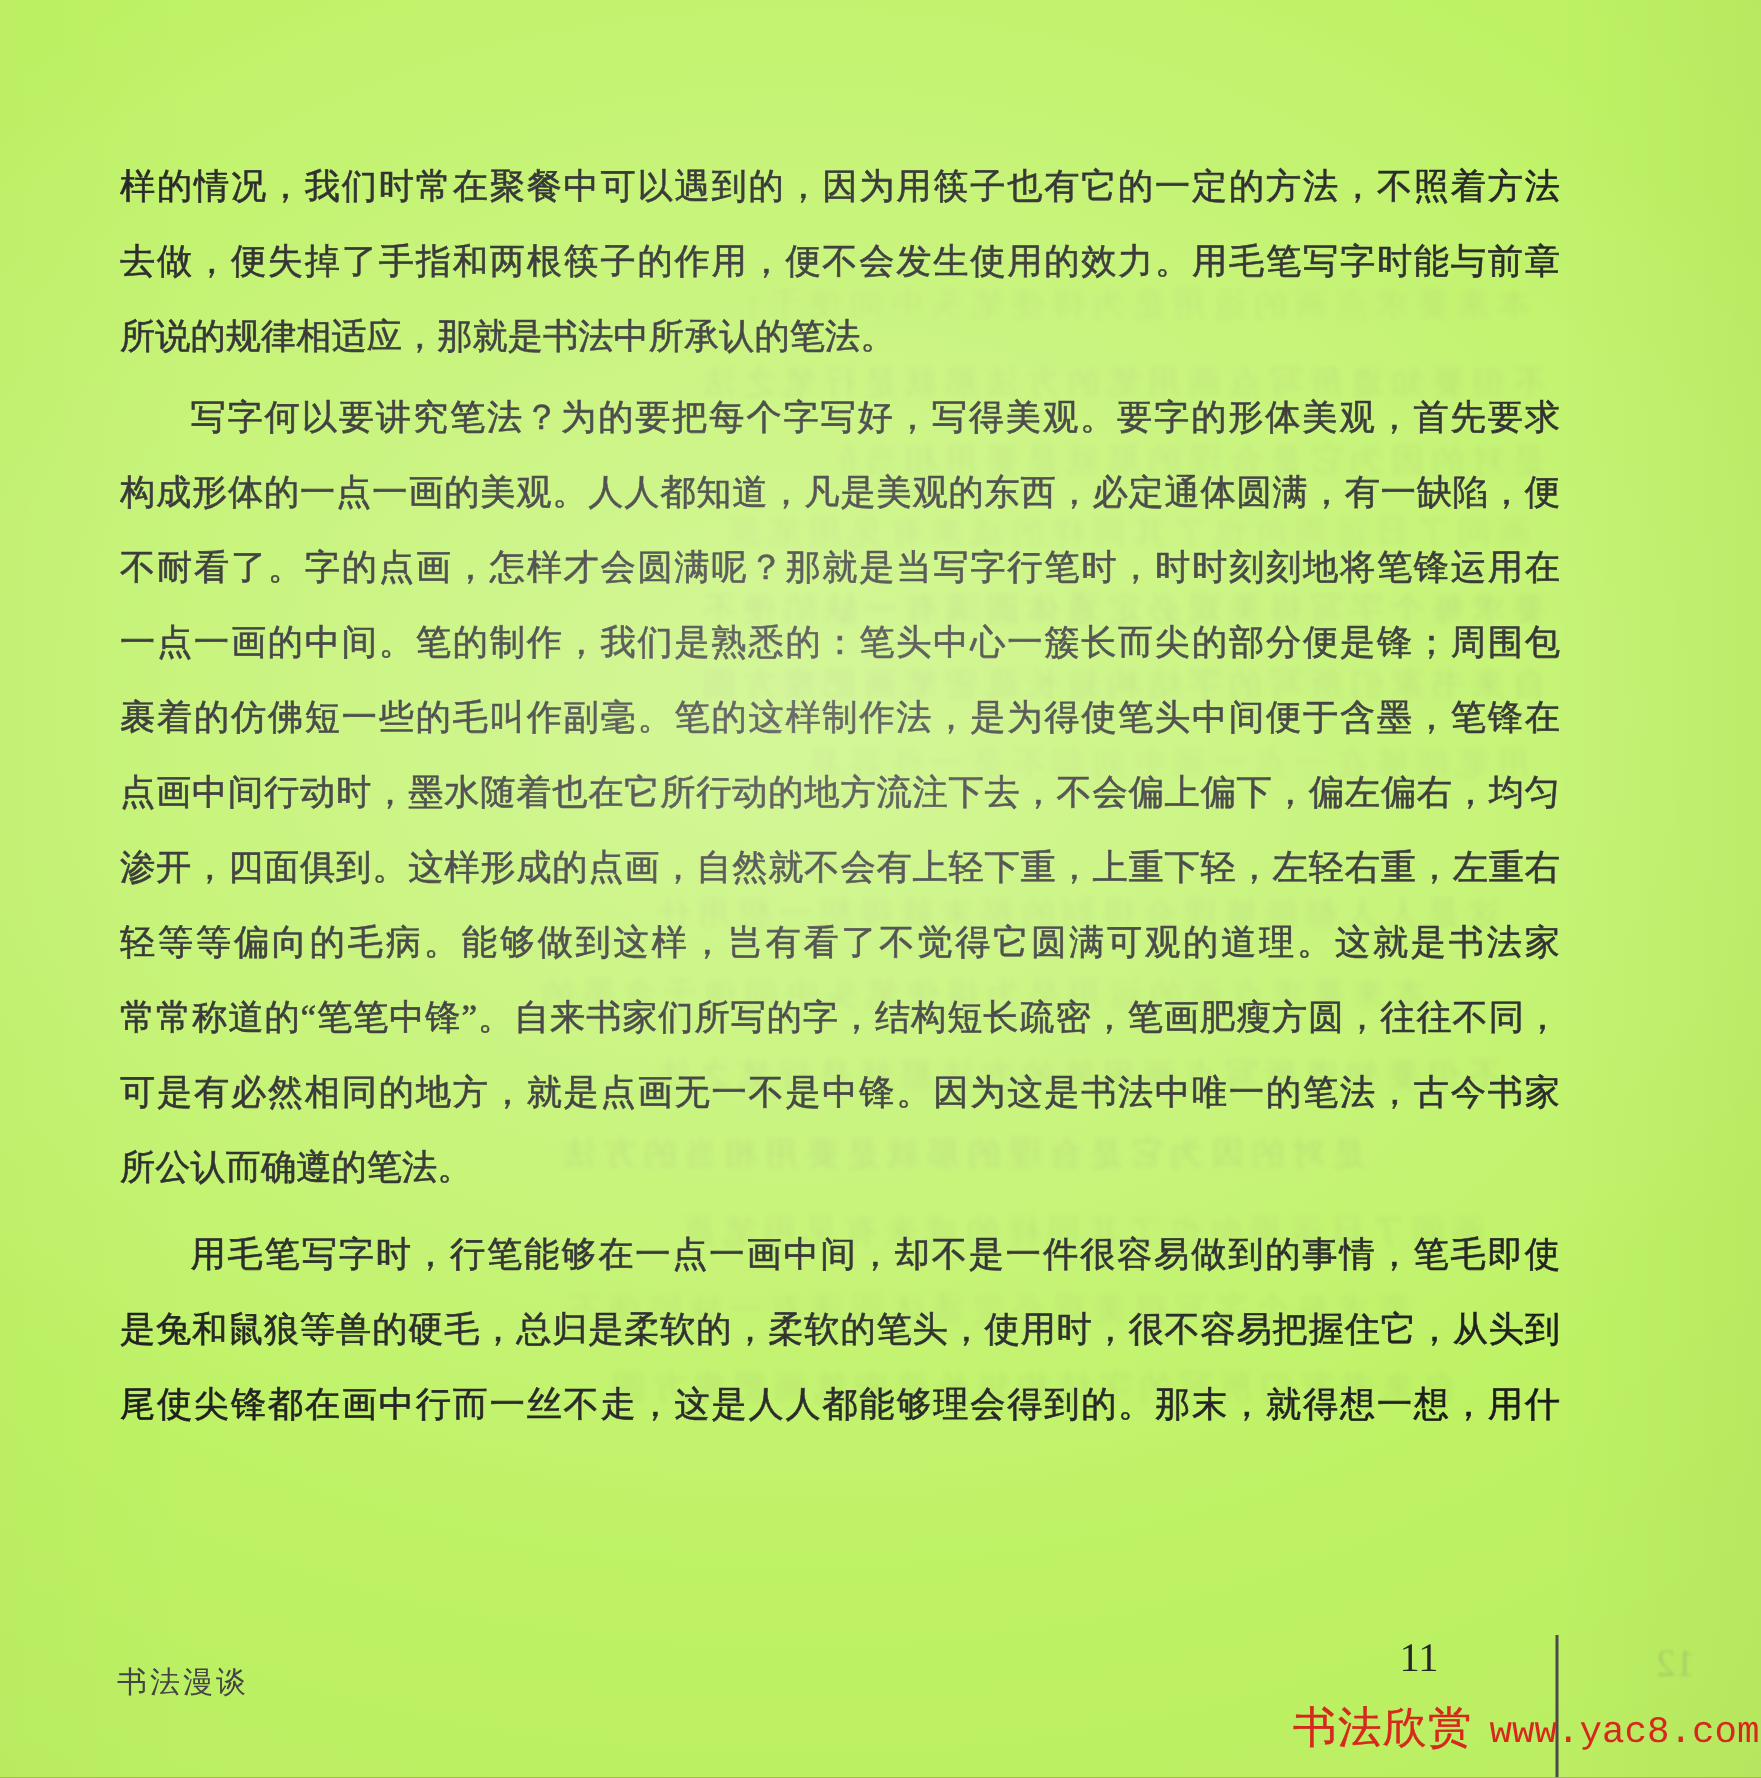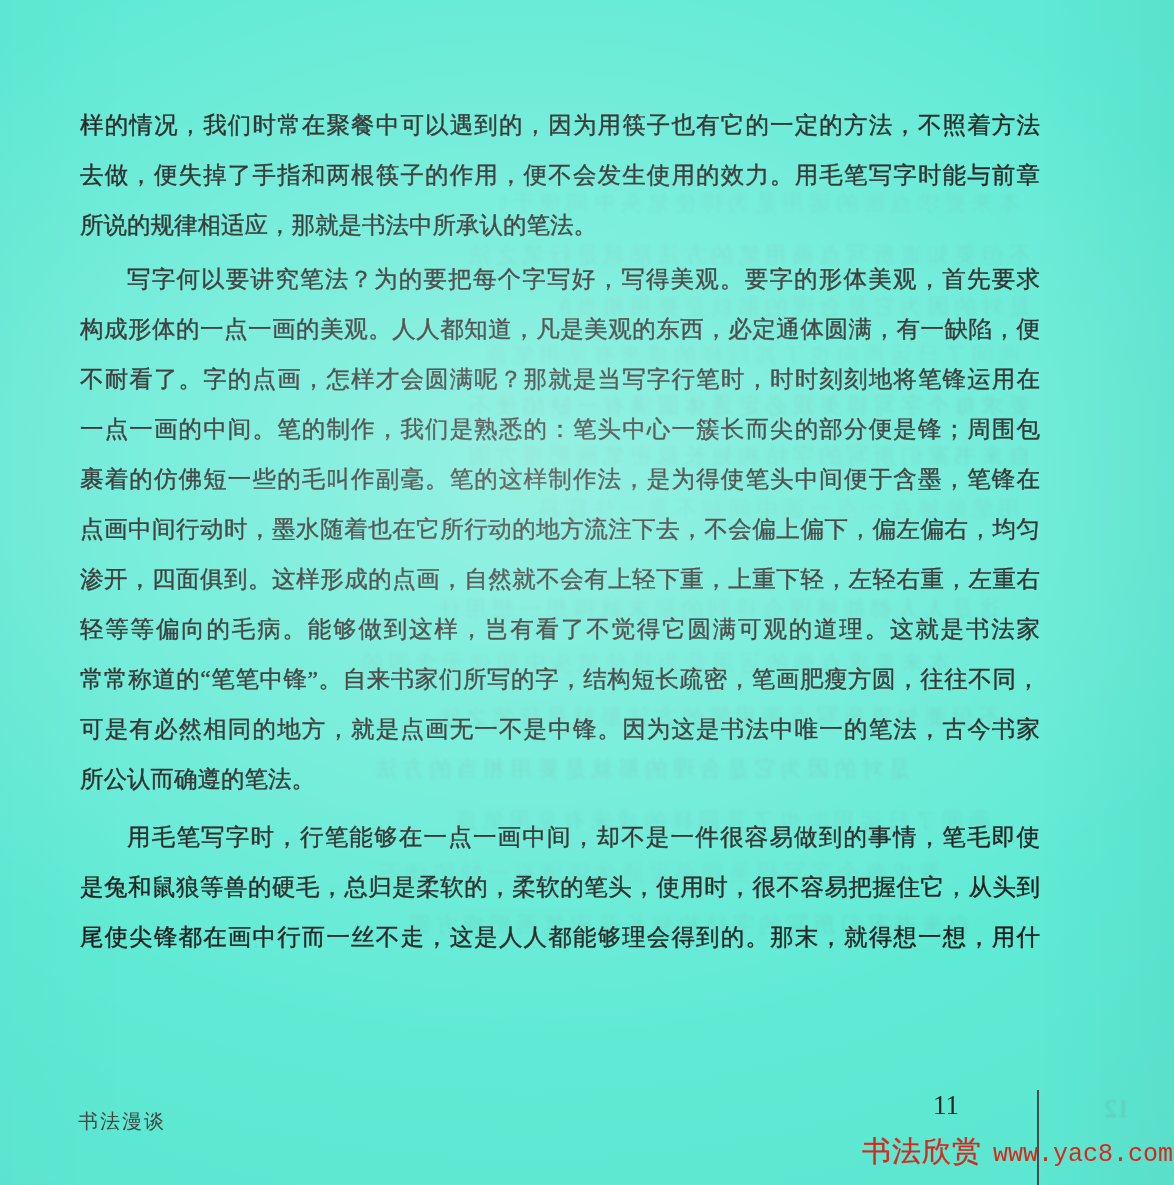--- a/index.html
+++ b/index.html
@@ -1,21 +1,21 @@
 <!DOCTYPE html>
 <html><head>
 <meta charset="utf-8">
 <style>
   html, body { margin: 0; padding: 0; background: #888; }
   .paper {
     position: relative;
     width: 1174px;
     height: 1185px;
     margin: 0 auto;
-    background: #5eead4;
+    background: #bef264;
     overflow: hidden;
     font-family: "Liberation Serif", "DejaVu Serif", serif;
   }
   
   .paper::after {
     content: "";
     position: absolute; inset: 0;
     pointer-events: none;
     background:
       radial-gradient(120% 90% at 45% 40%, rgba(255,255,255,0.35) 0%, rgba(0,0,0,0) 55%, rgba(0,0,0,0.035) 100%),

